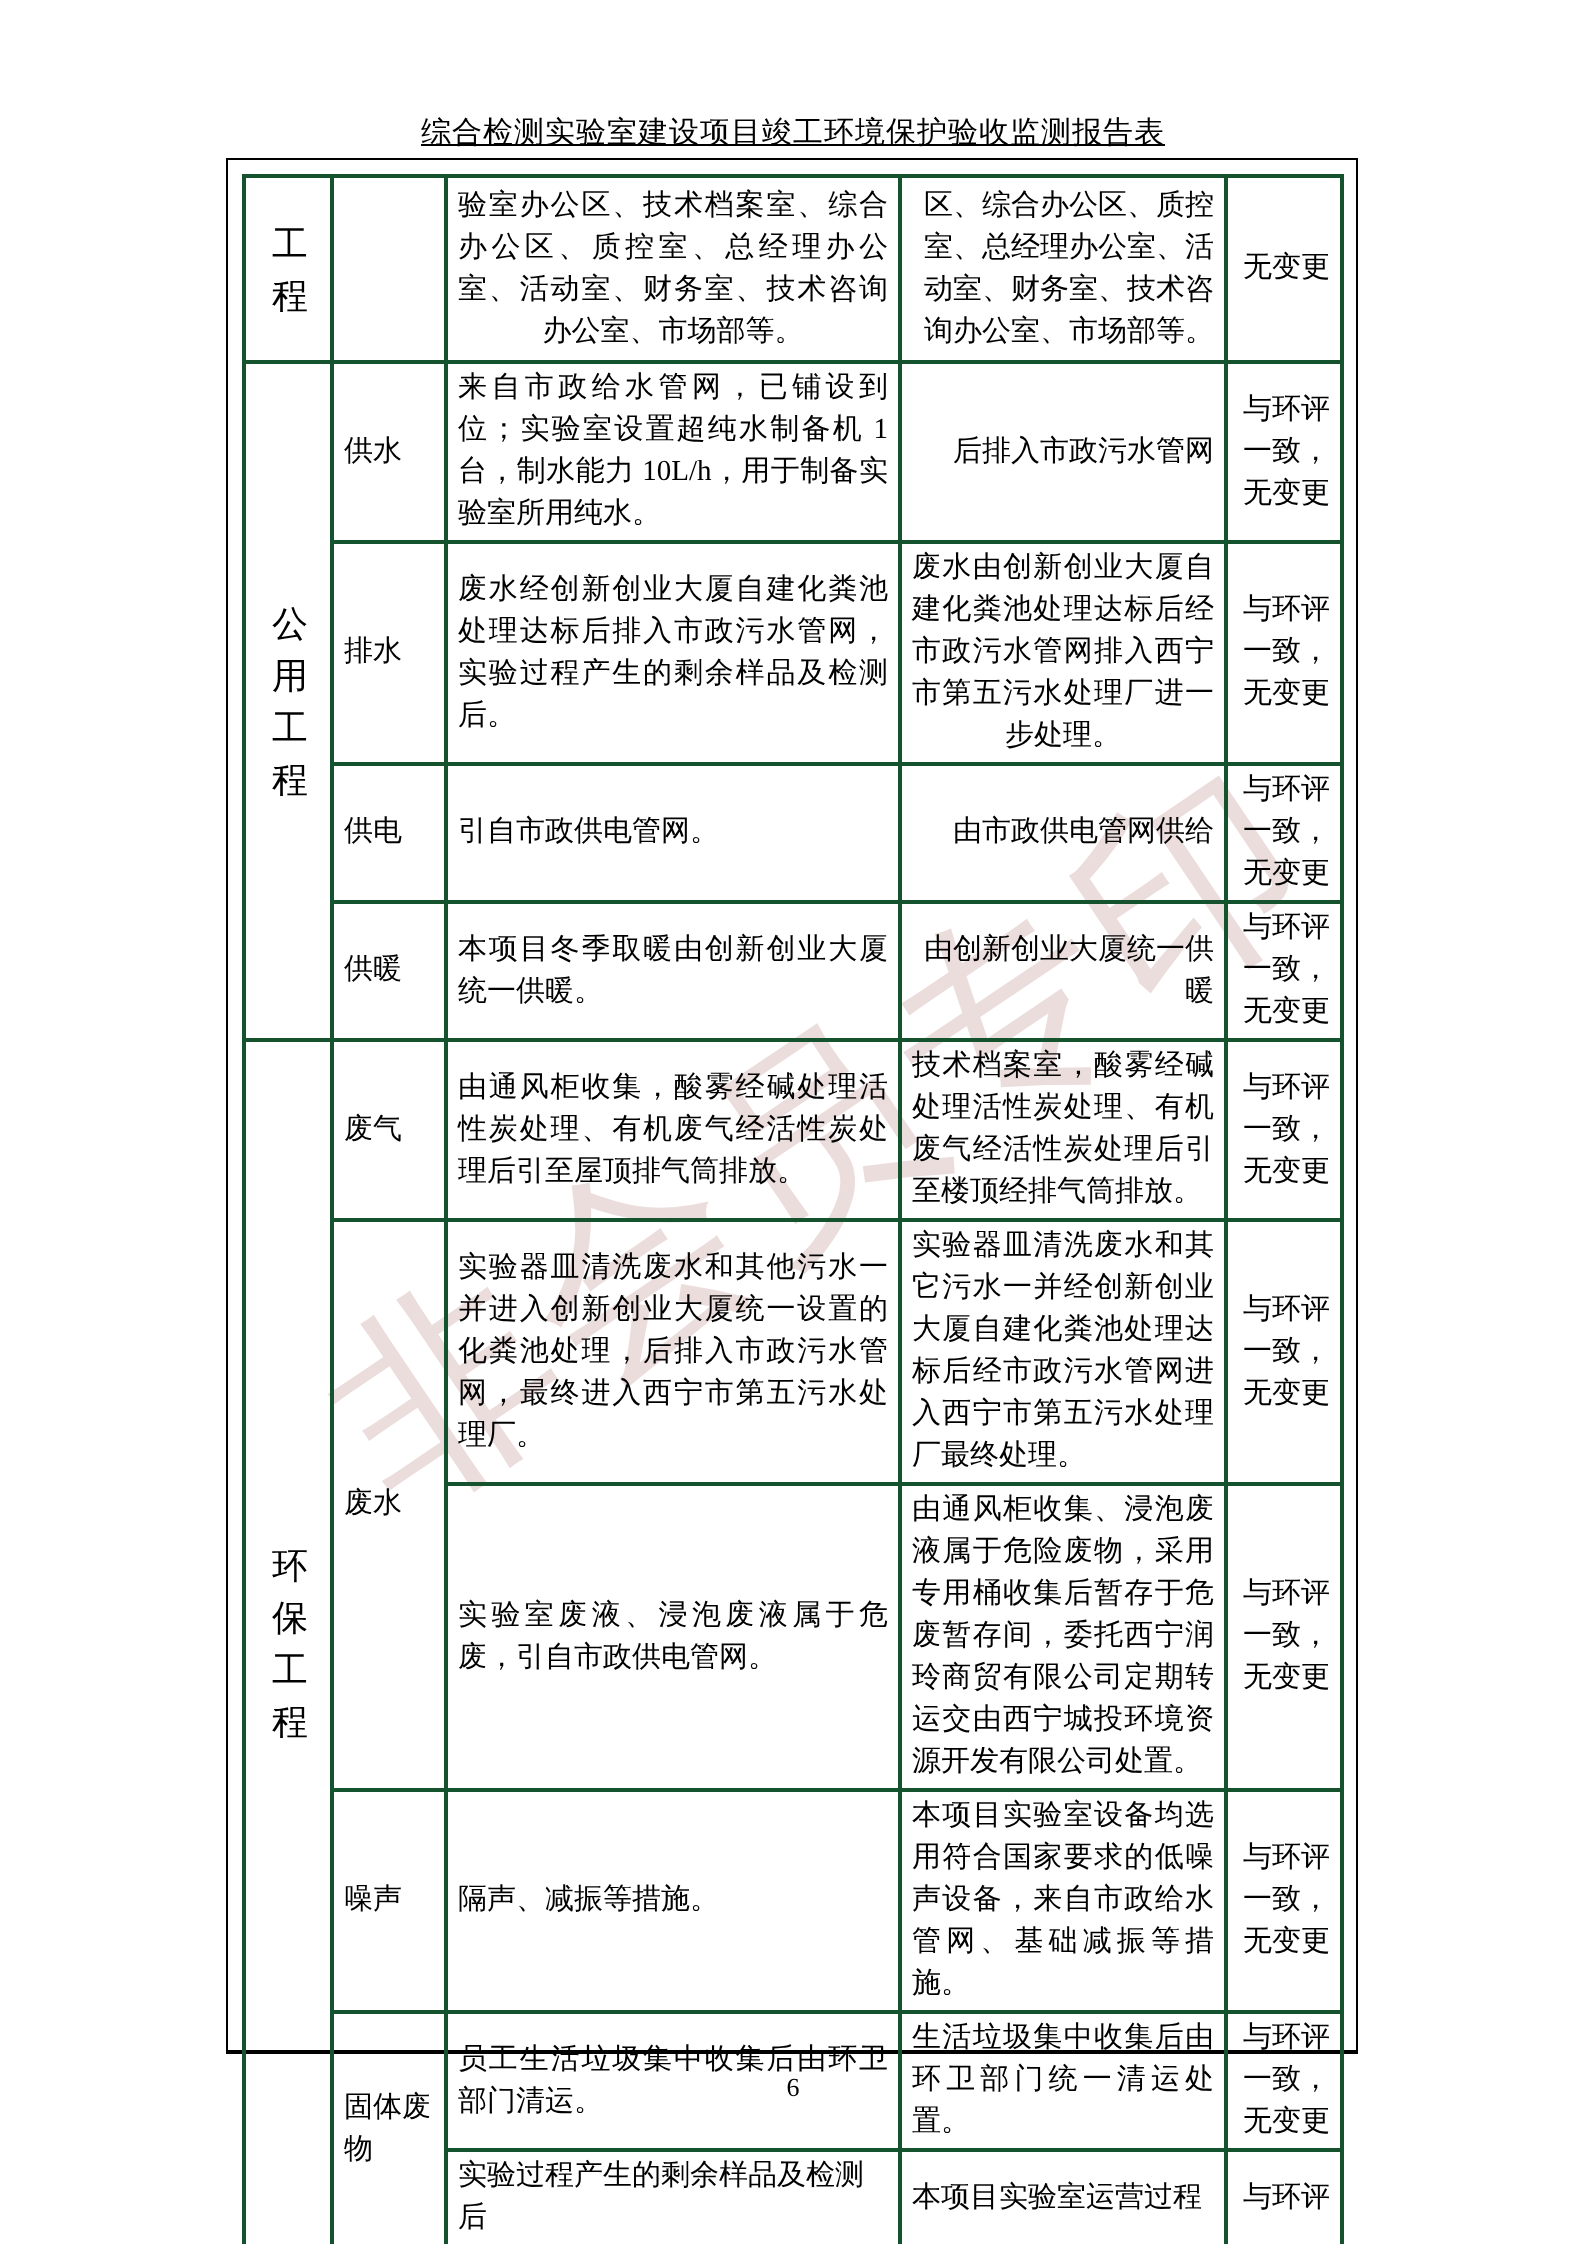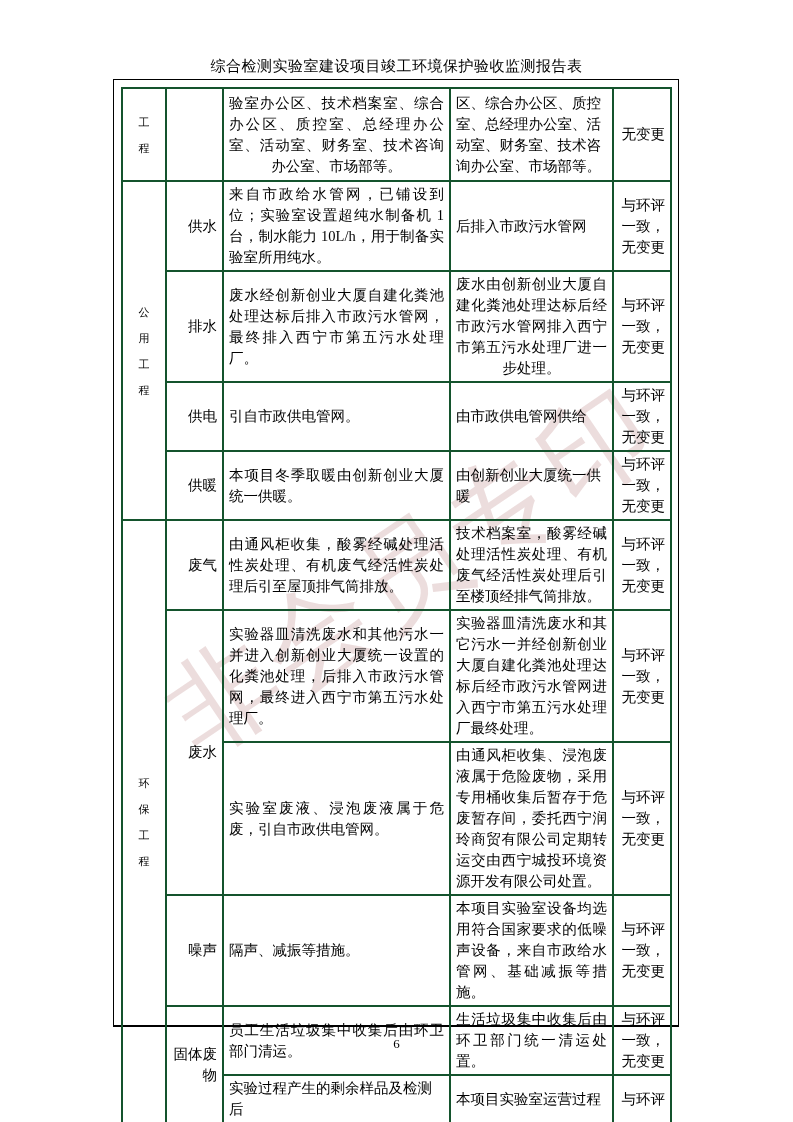--- a/index.html
+++ b/index.html
@@ -3,21 +3,21 @@
 <meta charset="utf-8">
 <style>
   html,body{margin:0;padding:0;}
   body{
     width:793px;height:1122px;background:#ffffff;position:relative;
     font-family:"Liberation Serif","DejaVu Serif",serif;color:#000;
     overflow:hidden;
   }
   .doc-title{
     position:absolute;top:57px;left:0;width:793px;text-align:center;
-    font-size:15px;letter-spacing:.5px;
+    font-size:15px;text-decoration:underline;letter-spacing:.5px;
   }
   .outer-frame{
     position:absolute;left:113px;top:79px;width:564px;height:945px;
     border:1px solid #000;border-bottom-width:2px;
   }
   .watermark{
     position:absolute;left:130px;top:500px;width:580px;
     transform:rotate(-34deg);transform-origin:center center;
     font-size:108px;line-height:130px;white-space:nowrap;
     color:rgba(206,166,166,.38);letter-spacing:4px;z-index:0;
@@ -31,30 +31,30 @@
     border:2px solid #14532d;font-size:14.5px;line-height:21px;
     vertical-align:middle;padding:2px 5px;overflow:hidden;background:transparent;
   }
   col.c1{width:44px}col.c2{width:57px}col.c3{width:227px}col.c4{width:163px}col.c5{width:58px}
   tr.r0{height:93px}tr.r1{height:86px}tr.r2{height:107px}tr.r3{height:60px}
   tr.r4{height:63px}tr.r5{height:84px}tr.r6{height:126px}tr.r7{height:141px}
   tr.r8{height:84px}tr.r9{height:63px}tr.r10{height:22px}
   td.vcell{padding:2px 0;text-align:center}
   td.vcell .vtext{
     width:16px;margin:4px auto;word-break:break-all;text-align:center;
-    line-height:26px;font-size:11px;
+    line-height:26px;font-size:18px;
   }
   td.vtop{vertical-align:top;padding-top:6px}
   .j{text-align:justify;text-align-last:left}
   .jc{text-align:justify;text-align-last:center}
-  .ctr{text-align:left}
+  .ctr{text-align:right}
   .lft{text-align:left}
   td.top{vertical-align:top}
   td.status{text-align:right;line-height:20px;padding:2px 2px}
-  td.sub{text-align:right}
+  td.sub{text-align:left}
   .page-number{
     position:absolute;top:1036px;left:0;width:793px;text-align:center;
     font-size:13px;
   }
 </style>
 </head>
 <body>
 
 <div class="watermark">非会员专印</div>
 
@@ -84,21 +84,21 @@
       <td class="vcell" rowspan="4">
           <div class="vtext">公用工程</div>
         </td>
       <td class="sub">供水</td>
       <td class="j">来自市政给水管网，已铺设到位；实验室设置超纯水制备机 1 台，制水能力 10L/h，用于制备实验室所用纯水。</td>
       <td class="ctr">后排入市政污水管网</td>
       <td class="status">与环评一致，无变更</td>
     </tr>
     <tr class="r2">
       <td class="sub">排水</td>
-      <td class="j">废水经创新创业大厦自建化粪池处理达标后排入市政污水管网，最终排入西宁市第五污水处理厂。</td>
+      <td class="j">废水经创新创业大厦自建化粪池处理达标后排入市政污水管网，实验过程产生的剩余样品及检测后。</td>
       <td class="jc">废水由创新创业大厦自建化粪池处理达标后经市政污水管网排入西宁市第五污水处理厂进一步处理。</td>
       <td class="status">与环评一致，无变更</td>
     </tr>
     <tr class="r3">
       <td class="sub">供电</td>
       <td class="lft">引自市政供电管网。</td>
       <td class="ctr">由市政供电管网供给</td>
       <td class="status">与环评一致，无变更</td>
     </tr>
     <tr class="r4">

